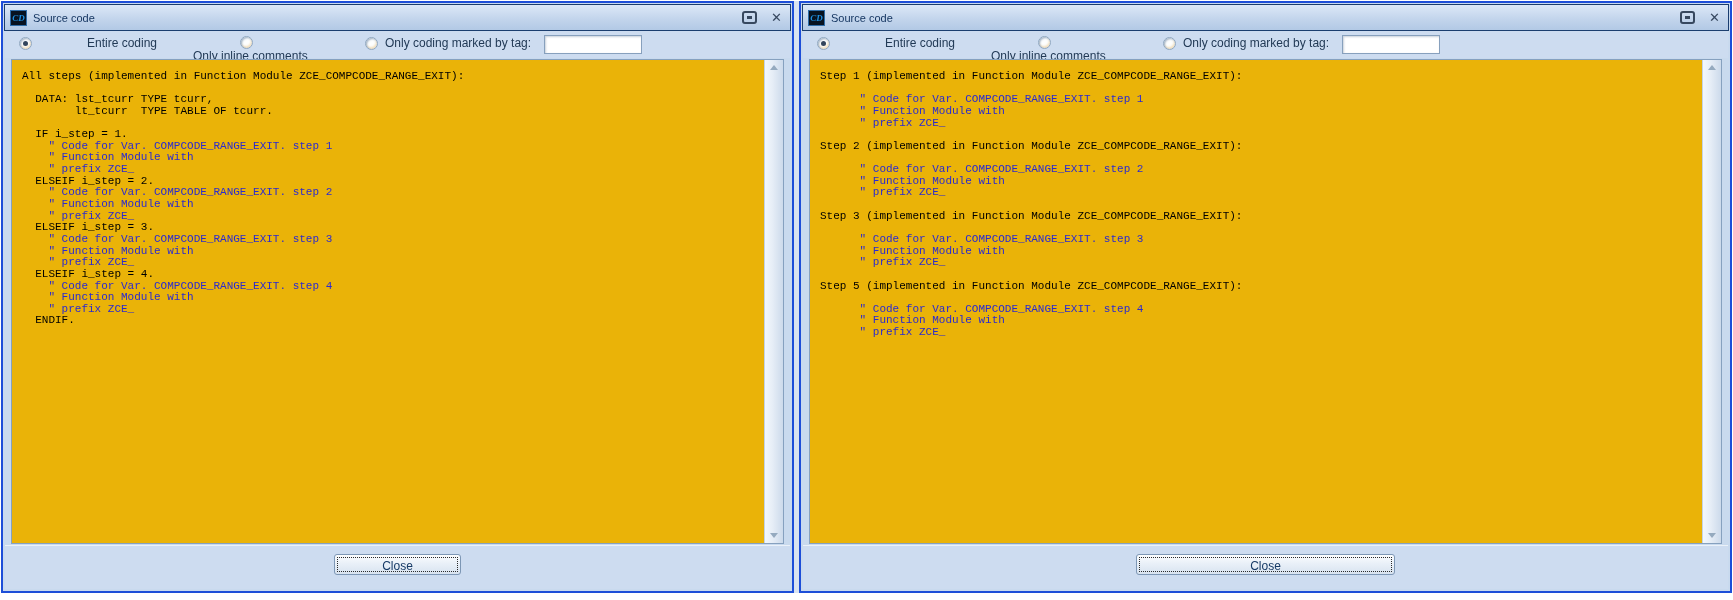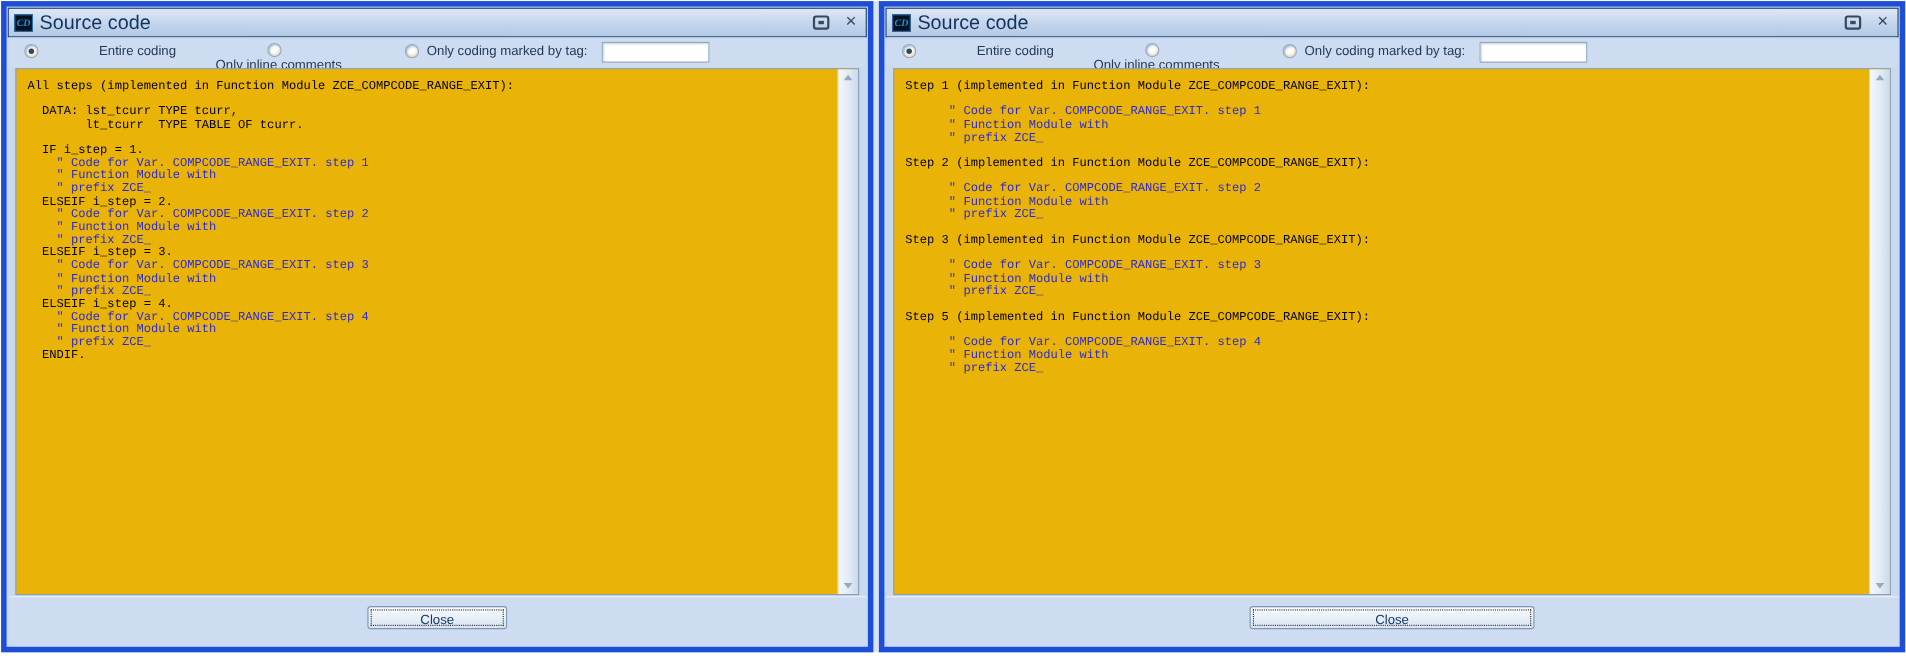--- a/index.html
+++ b/index.html
@@ -1,29 +1,29 @@
 <!DOCTYPE html>
 <html><head>
 <meta charset="utf-8">
 <style>
   html,body{margin:0;padding:0;}
   body{width:1733px;height:600px;background:#ffffff;font-family:"Liberation Sans",sans-serif;overflow:hidden;}
   .stage{position:relative;width:1733px;height:600px;}
   .gap{position:absolute;top:1px;height:592px;background:#d9e3f0;}
-  .win{position:absolute;top:1px;height:592px;background:#c9daee;border:5px solid #1d4ed8;box-sizing:border-box;}
+  .win{position:absolute;top:1px;height:592px;background:#c9daee;border:2px solid #1d4ed8;box-sizing:border-box;}
   .w0{left:1px;width:793px;}
   .w1{left:799px;width:933px;}
 
   .titlebar{position:absolute;top:1px;left:1px;right:1px;height:27px;box-sizing:border-box;
     border:1px solid #1b3e6f;background:linear-gradient(#dce8f7,#c3d5ec 55%,#b2c9e5);
     display:flex;align-items:center;padding:0 8px 0 5px;}
   .appicon{width:17px;height:16px;background:#071220;border:1px solid #2f6da8;box-sizing:border-box;
     color:#1e8fe0;font-style:italic;font-weight:bold;font-size:9px;line-height:14px;text-align:center;
     font-family:"Liberation Serif",serif;flex:0 0 auto;}
-  .titletext{color:#12335f;font-size:18px;margin-left:6px;flex:1 1 auto;white-space:nowrap;overflow:hidden;}
+  .titletext{color:#12335f;font-size:11px;margin-left:6px;flex:1 1 auto;white-space:nowrap;overflow:hidden;}
   .winbtns{display:flex;align-items:center;gap:14px;flex:0 0 auto;}
   .btn-restore{width:15px;height:13px;position:relative;cursor:pointer;}
   .btn-restore .frame{position:absolute;left:0;top:0;right:0;bottom:0;border:2px solid #37485f;border-radius:3px;}
   .btn-restore .bar{position:absolute;left:5px;top:5px;width:5px;height:3px;background:#37485f;}
   .btn-x{color:#37485f;font-size:13px;font-weight:bold;line-height:13px;cursor:pointer;font-family:"DejaVu Sans",sans-serif;}
 
   .filterrow{position:absolute;top:28px;left:2px;right:2px;height:27px;background:#cddcf0;}
   .radio{position:absolute;top:5px;display:flex;align-items:center;cursor:pointer;color:#223a56;font-size:12px;white-space:nowrap;}
   .f0{left:14px;gap:48px;} .f1{left:188px;flex-direction:column;} .f2{left:360px;}
   .rb{width:13px;height:13px;border-radius:50%;background:#fdfefe;border:1px solid #8ea6c0;box-sizing:border-box;

